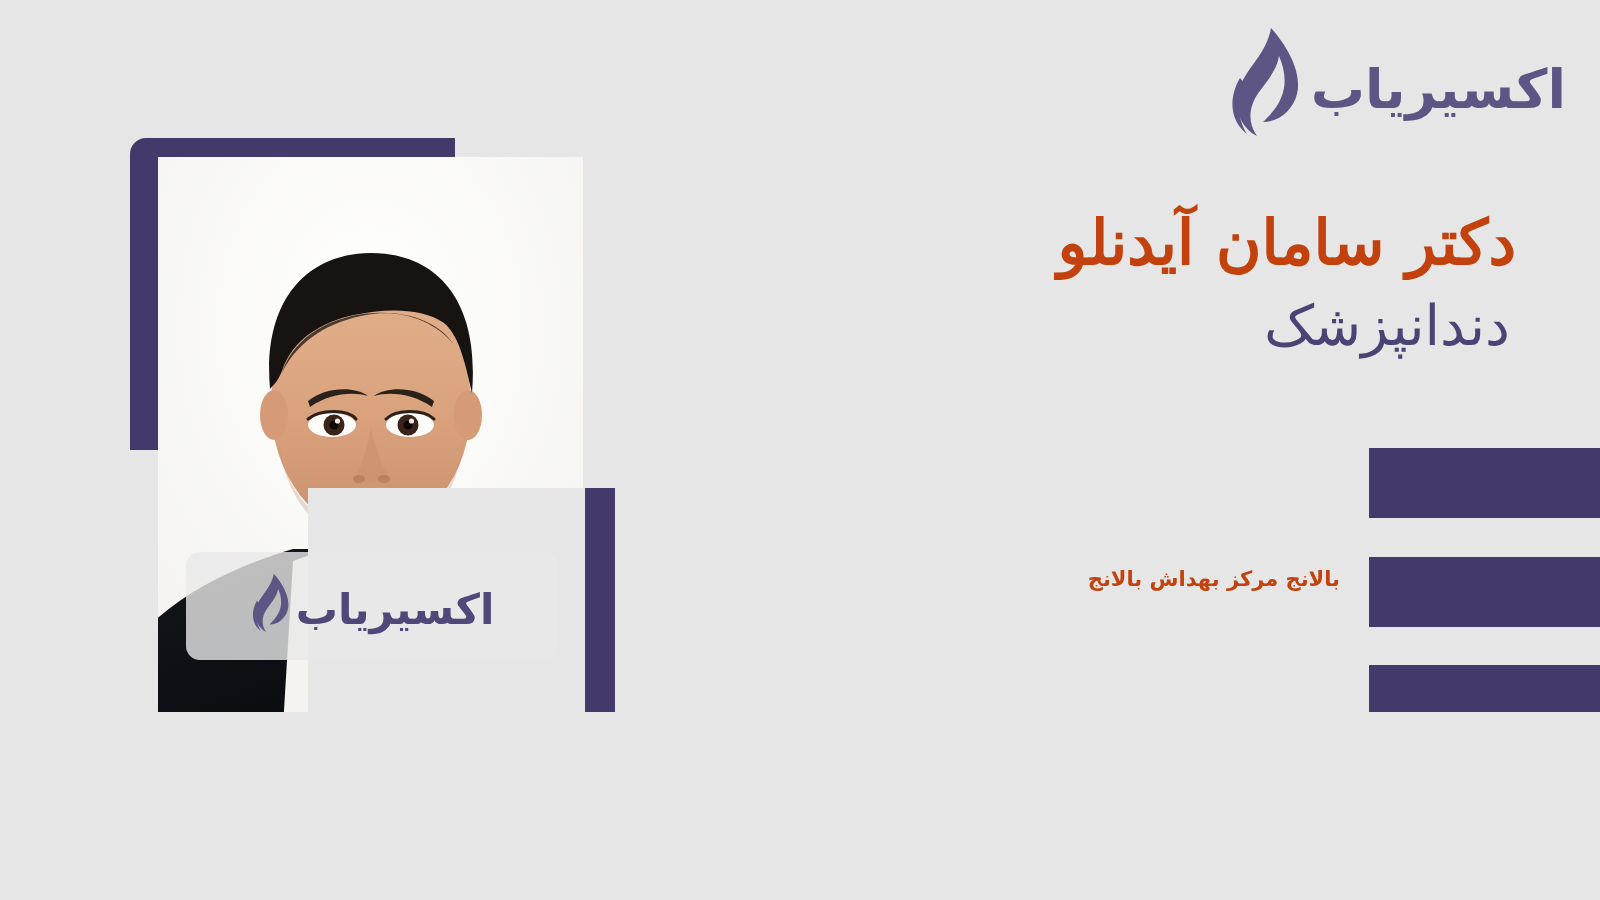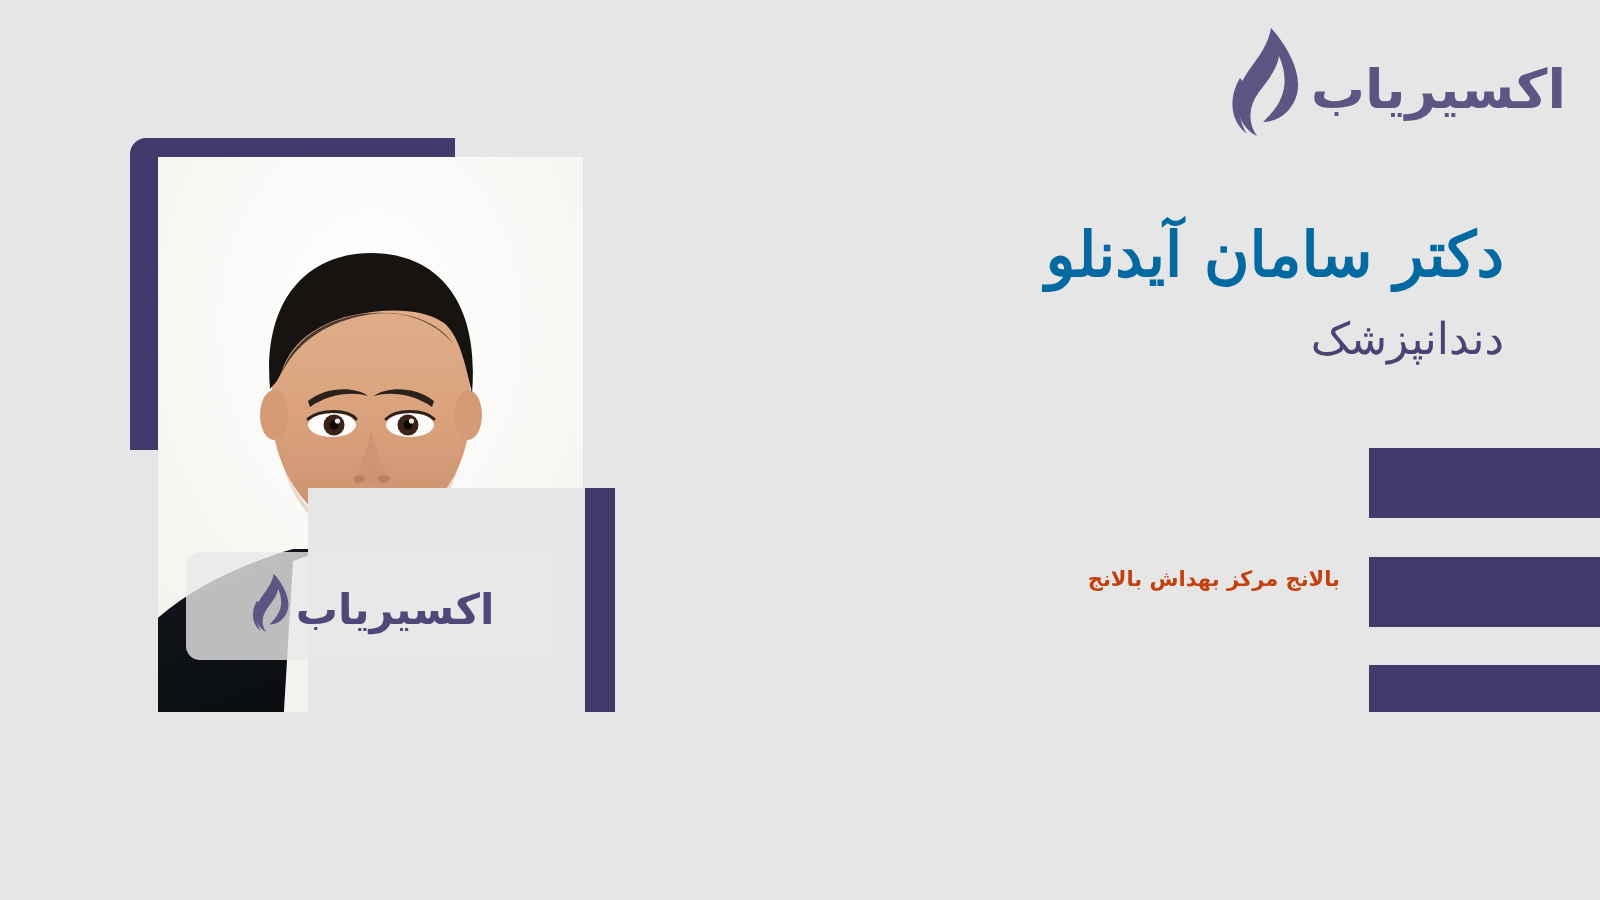--- a/index.html
+++ b/index.html
@@ -143,32 +143,32 @@
     right: 80px;
     top: 200px;
     width: 760px;
     text-align: right;
     direction: rtl;
   }
   .doctor-name {
     font-family: "DejaVu Serif", "Liberation Serif", serif;
     font-size: 62px;
     font-weight: 700;
-    color: #0369a1;
+    color: #c2410c;
     line-height: 1.25;
-    margin: 16px;
+    margin: 4px;
     white-space: nowrap;
   }
   .doctor-specialty {
     font-family: "DejaVu Serif", "Liberation Serif", serif;
-    font-size: 44px;
+    font-size: 56px;
     font-weight: 400;
     color: #4a4474;
     line-height: 1.3;
-    margin: 8px 16px 0 0;
+    margin: 8px 10px 0 0;
     white-space: nowrap;
   }
 
   
   .bars {
     position: absolute;
     left: 1369px;
     top: 448px;
     width: 231px;
     height: 290px;

